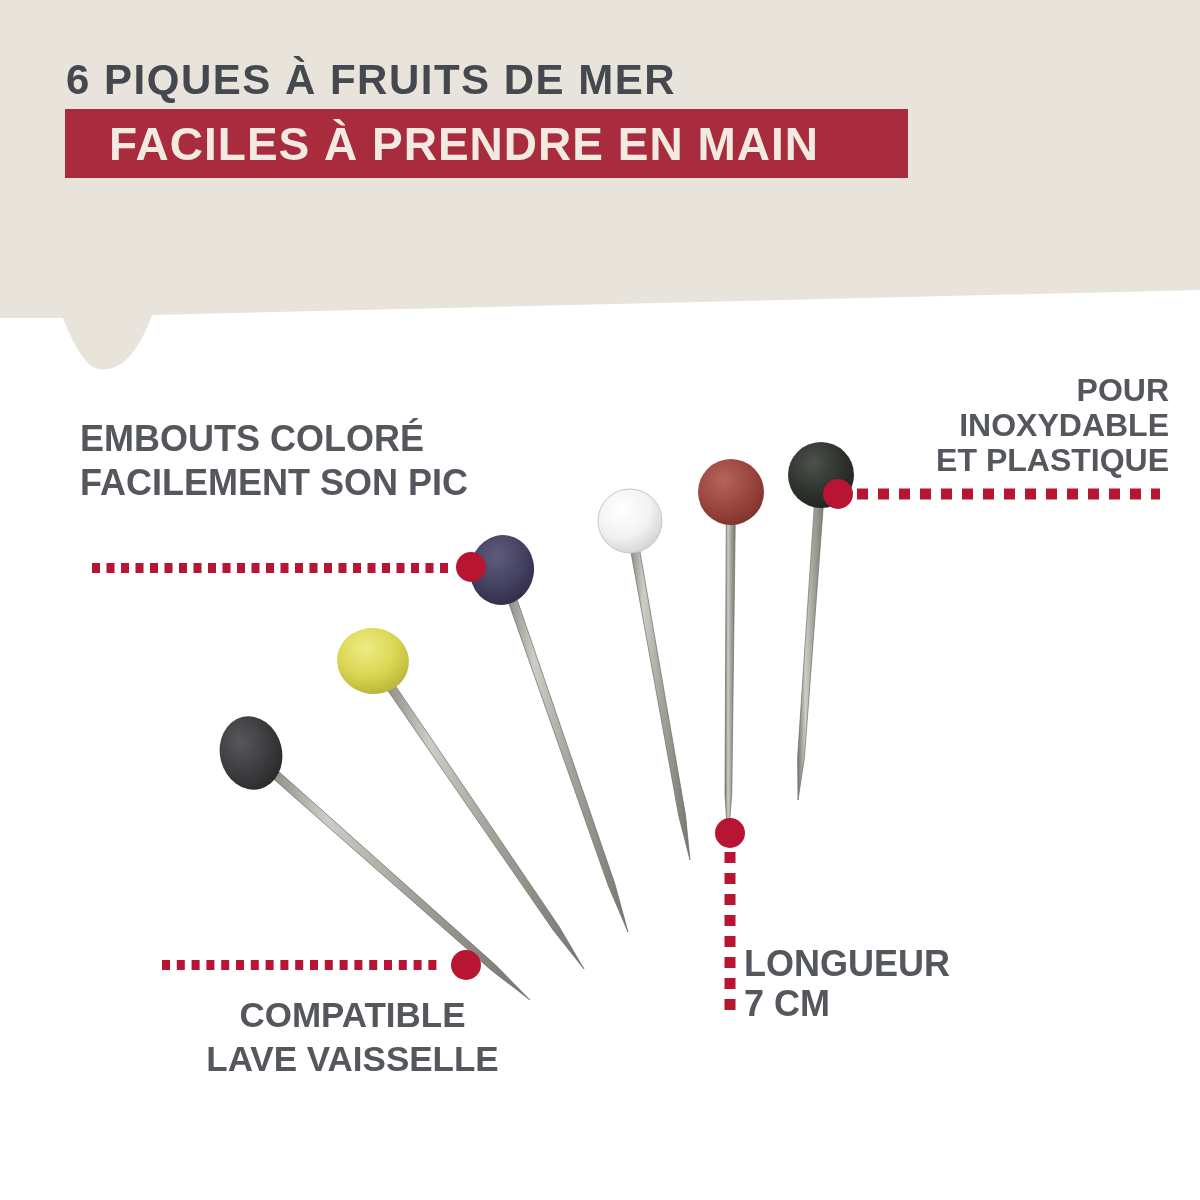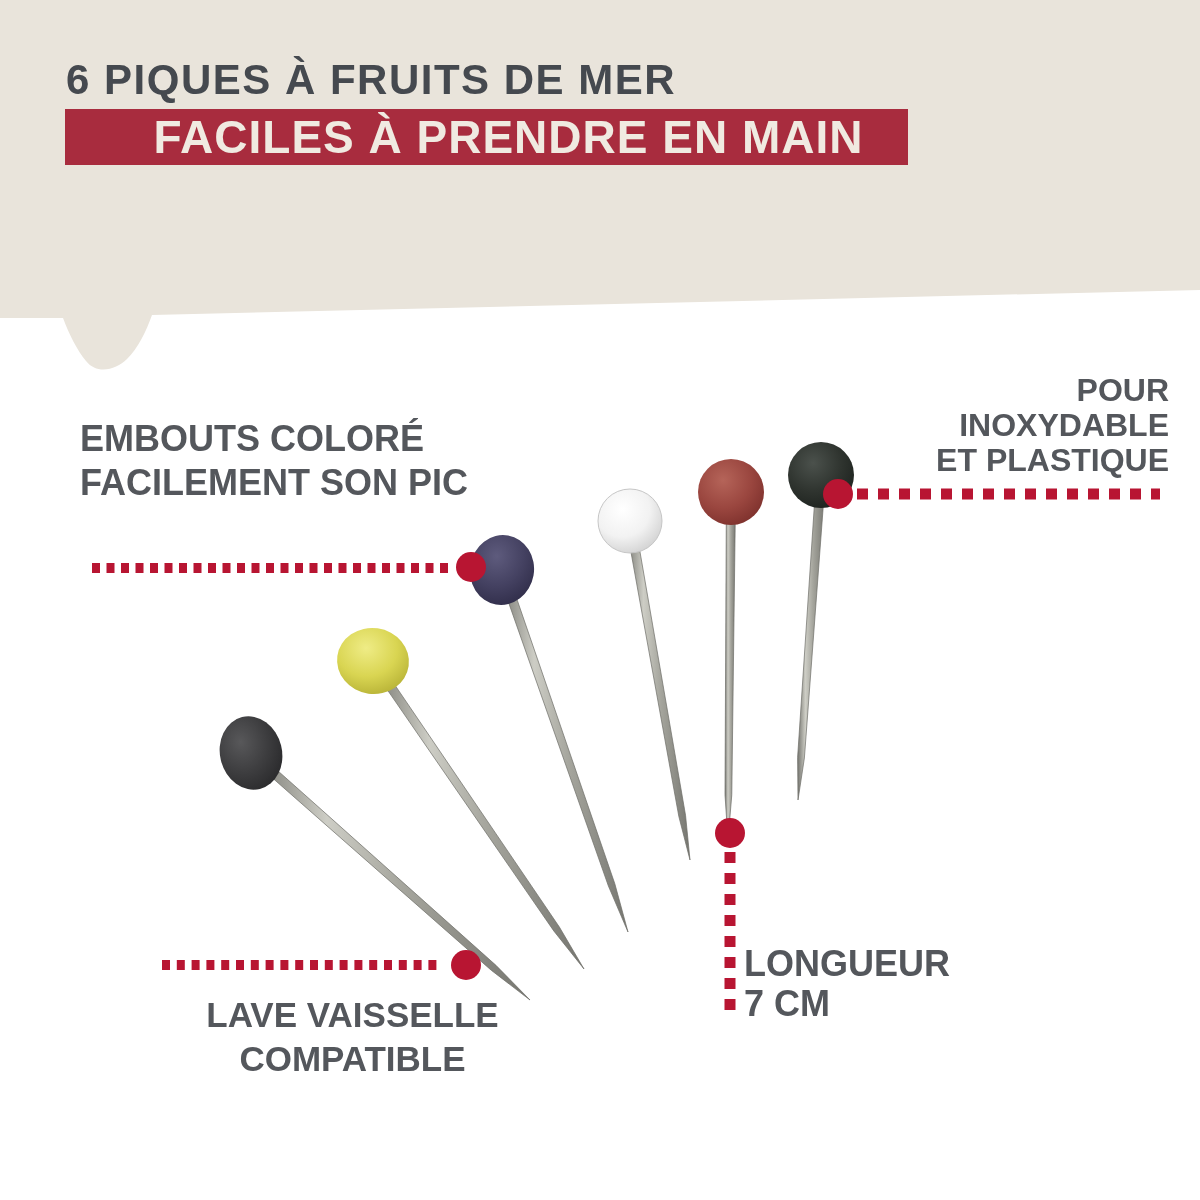--- a/index.html
+++ b/index.html
@@ -7,22 +7,22 @@
     position:relative;width:1200px;height:1200px;overflow:hidden;
     background:#ffffff;font-family:"Liberation Sans", sans-serif;
   }
   #scene{position:absolute;left:0;top:0;}
   .label{position:absolute;font-weight:700;color:var(--label-text);}
   #page-title{
     position:absolute;left:66px;top:56px;font-size:42px;font-weight:700;
     letter-spacing:1.5px;color:var(--heading-text);white-space:nowrap;text-align:center;
   }
   #banner{
-    position:absolute;left:65px;top:109px;width:843px;height:56px;
-    background:var(--banner-red);display:flex;align-items:center;justify-content:center;
+    position:absolute;left:65px;top:109px;width:843px;height:69px;
+    background:var(--banner-red);display:flex;align-items:center;
   }
   #banner span{
     color:var(--banner-text);font-size:46px;font-weight:700;
     letter-spacing:1px;padding-left:44px;white-space:nowrap;
   }
   #embouts{left:80px;top:417px;font-size:36px;line-height:44px;text-align:left;white-space:nowrap;}
   #acier{left:919px;top:373px;width:250px;font-size:32px;line-height:35px;text-align:right;}
   #longueur{left:744px;top:944px;font-size:36px;line-height:40px;white-space:nowrap;}
   #compatible{left:150px;top:993px;width:405px;font-size:35px;line-height:44px;text-align:center;}
   .dotline{stroke:var(--marker-red);fill:none;}
@@ -121,17 +121,17 @@
     <div>INOXYDABLE</div>
     <div>ET PLASTIQUE</div>
   </div>
 
   <div id="longueur" class="label">
     <div>LONGUEUR</div>
     <div>7 CM</div>
   </div>
 
   <div id="compatible" class="label">
+    <div>COMPATIBLE</div>
     <div>LAVE VAISSELLE</div>
-    <div>COMPATIBLE</div>
   </div>
 
 </div>
 
 </body></html>

